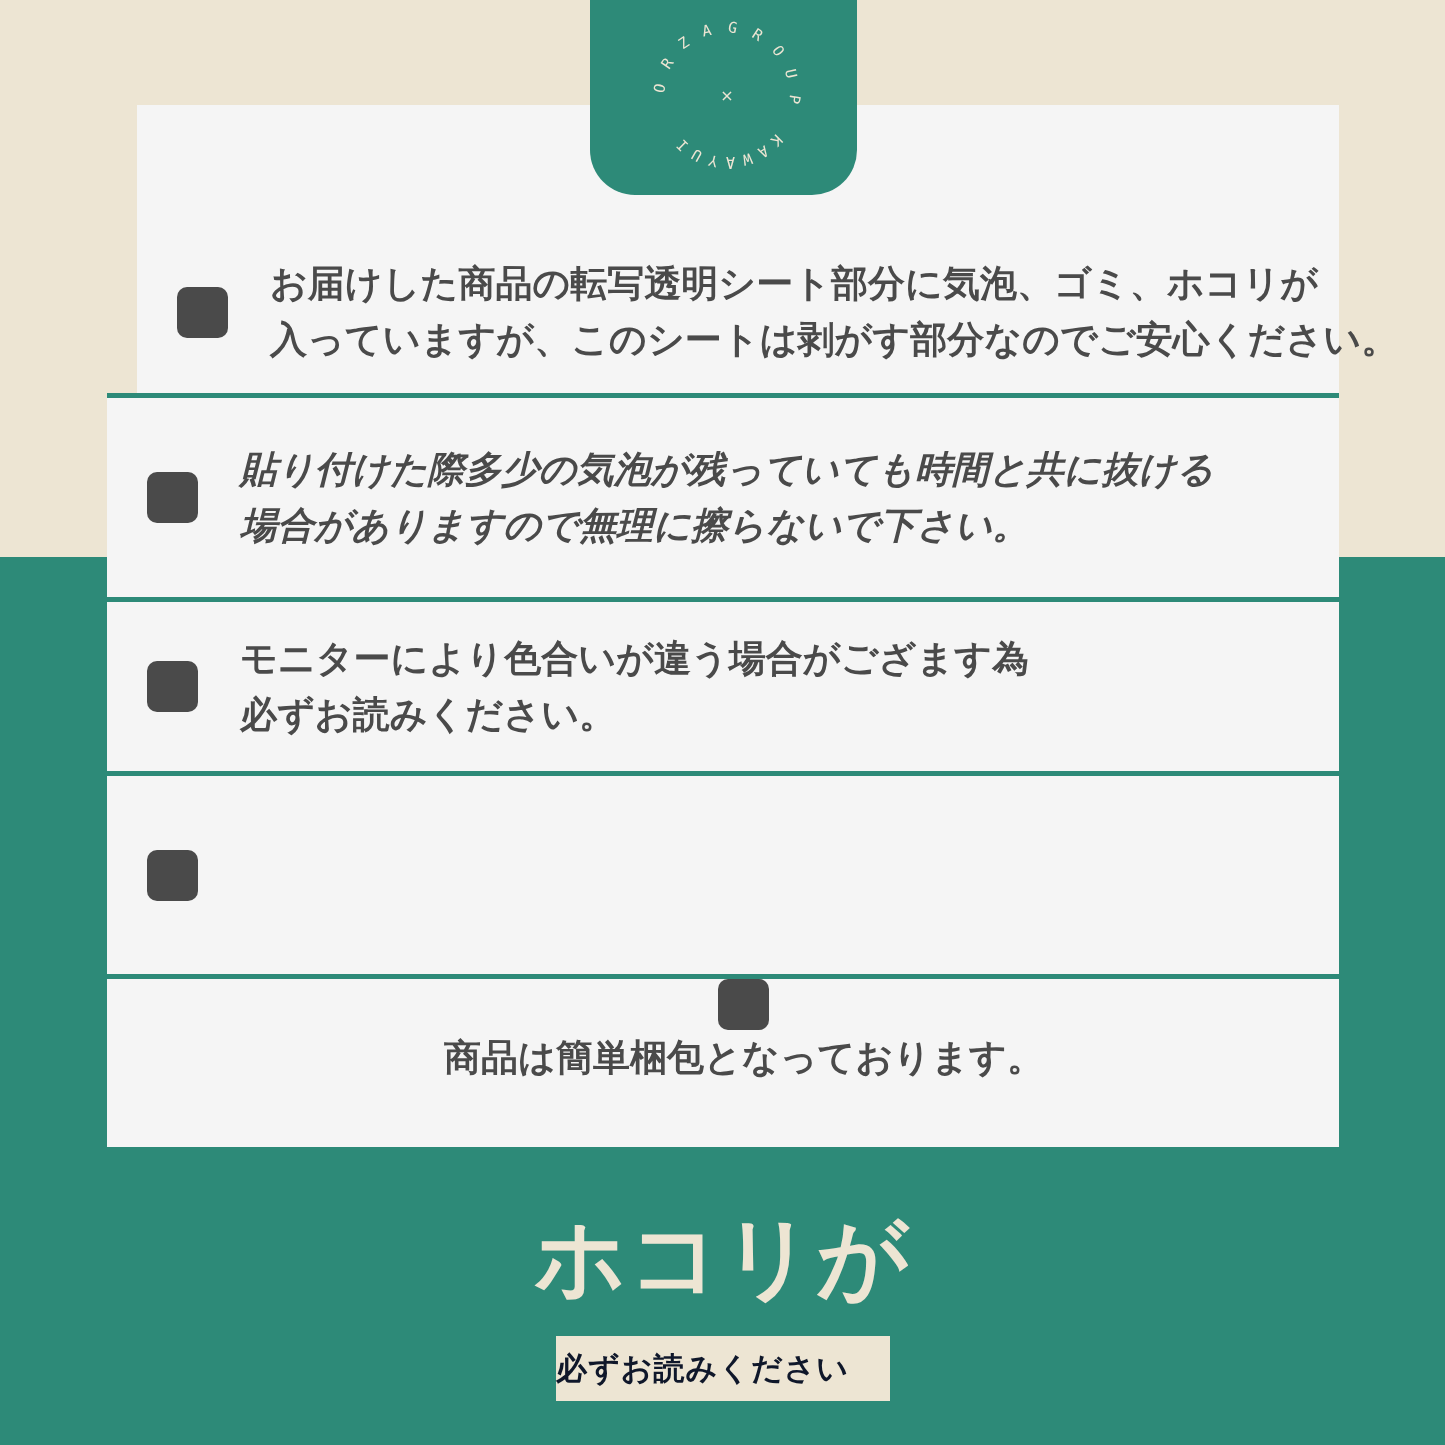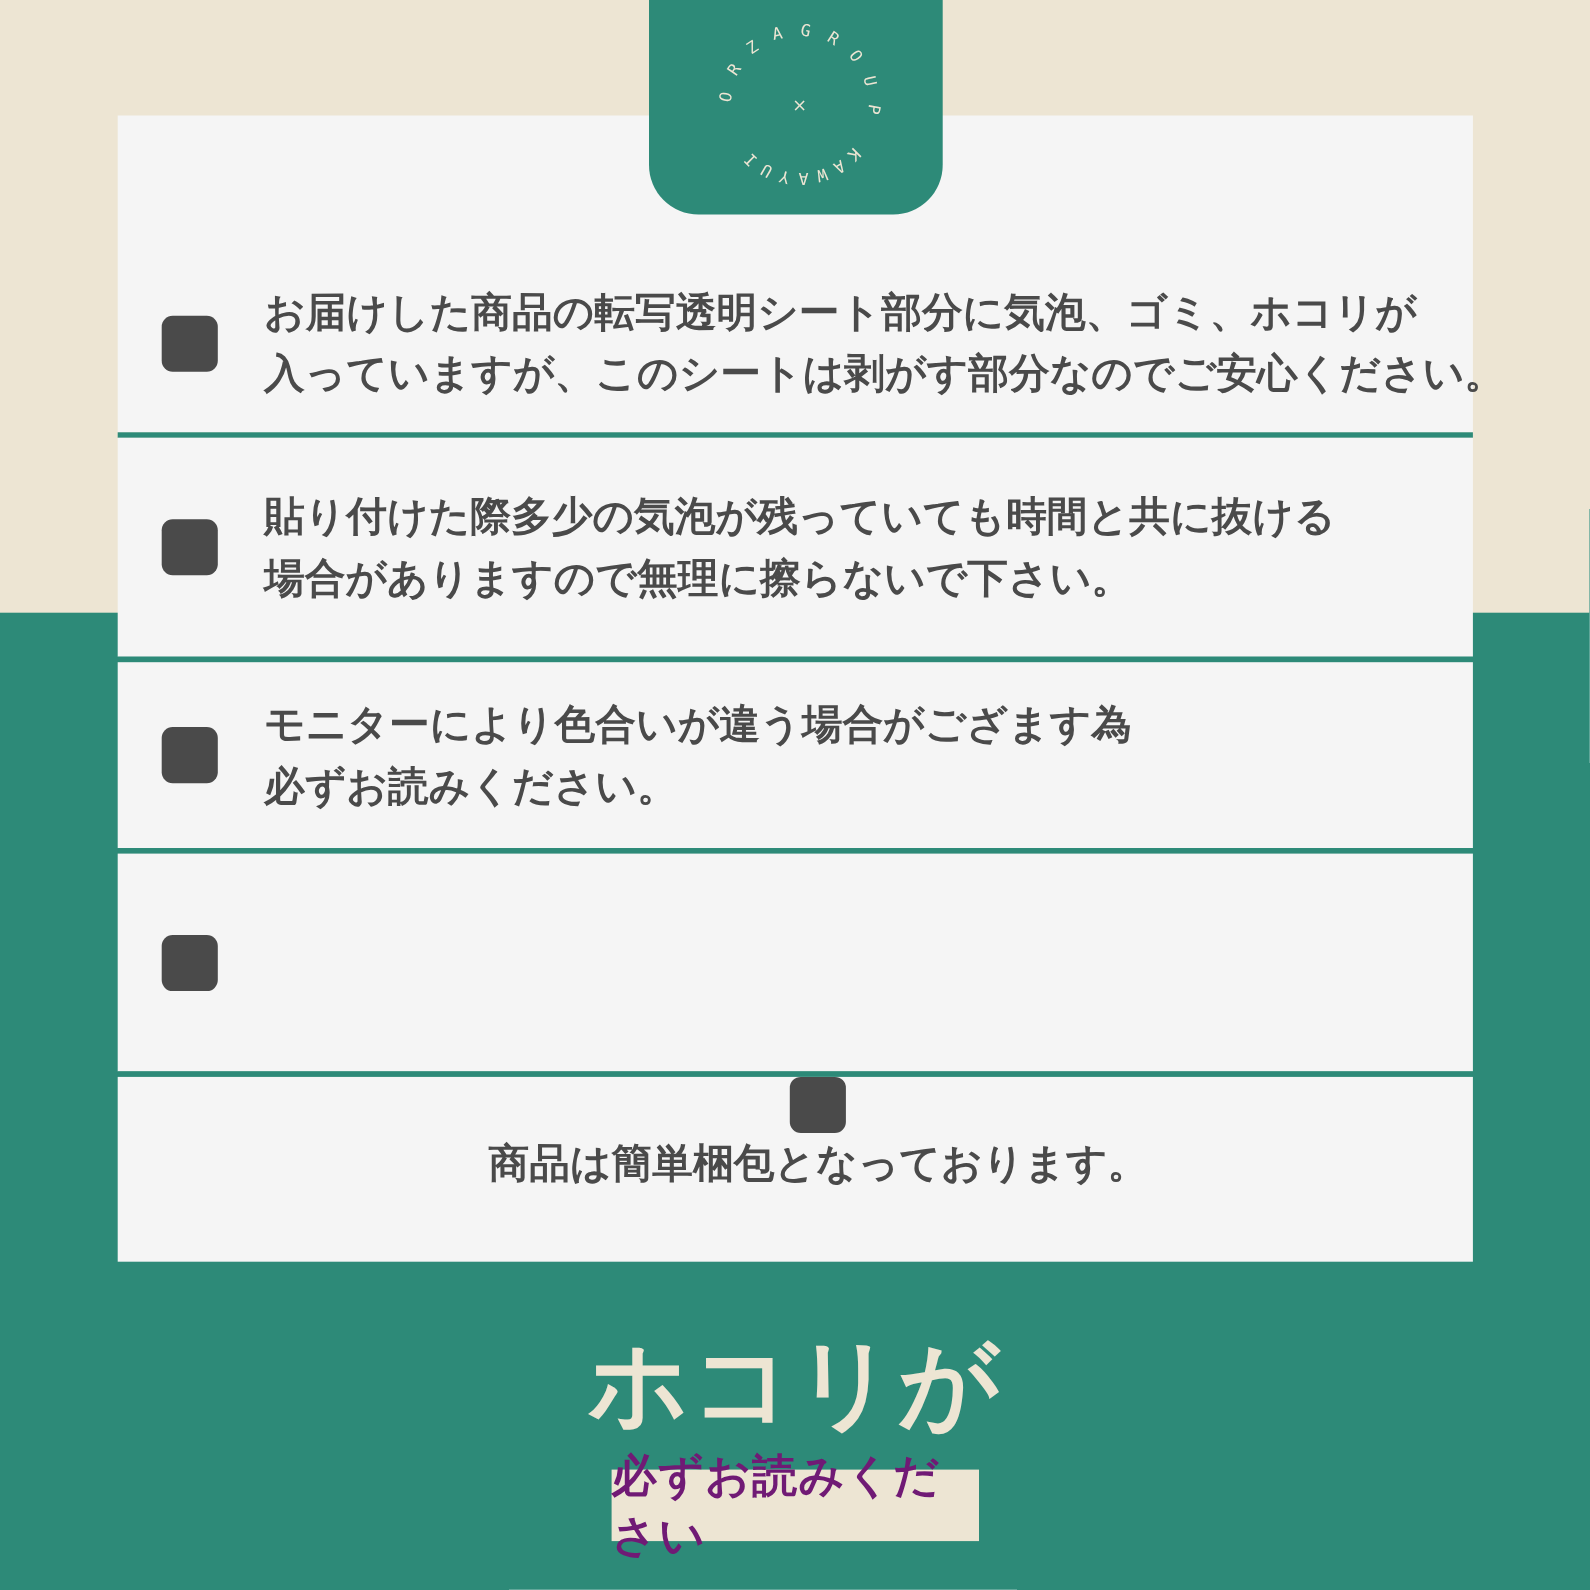--- a/index.html
+++ b/index.html
@@ -24,22 +24,22 @@
     width: 1232px;
     display: flex;
     flex-direction: column;
   }
   .notice-box {
     background: #F5F5F5;
     display: flex;
     align-items: center;
     box-sizing: border-box;
   }
-  .box-1 { height: 288px; padding-top: 126px; }
-  .box-2 { height: 199px; }
+  .box-1 { height: 288px; padding-top: 126px; margin-left: 30px; }
+  .box-2 { height: 199px; font-style: italic; }
   .box-3 { height: 169px; }
   .box-4 { height: 198px; }
   .box-5 { height: 168px; flex-direction: column; }
   .divider { height: 5px; background: #2D8A78; }
   .checkbox {
     width: 51px; height: 51px;
     background: #4A4A4A;
     border-radius: 10px;
     margin-left: 40px;
     flex-shrink: 0;
@@ -72,25 +72,25 @@
     letter-spacing: 2px;
     color: #EDE5D3;
   }
   .footer-badge {
     position: absolute;
     left: 556px; top: 1336px;
     width: 334px; height: 65px;
     background: #EDE5D3;
     display: flex;
     align-items: center;
-    justify-content: center;
-    font-size: 41px;
+    justify-content: flex-start;
+    font-size: 31px;
     font-weight: 700;
     letter-spacing: 1px;
-    color: #701a75;
+    color: #0f172a;
   }
 </style>
 </head>
 <body>
 
 <div class="canvas">
   <div class="bg-top"></div>
 
   <div class="notices">
 

